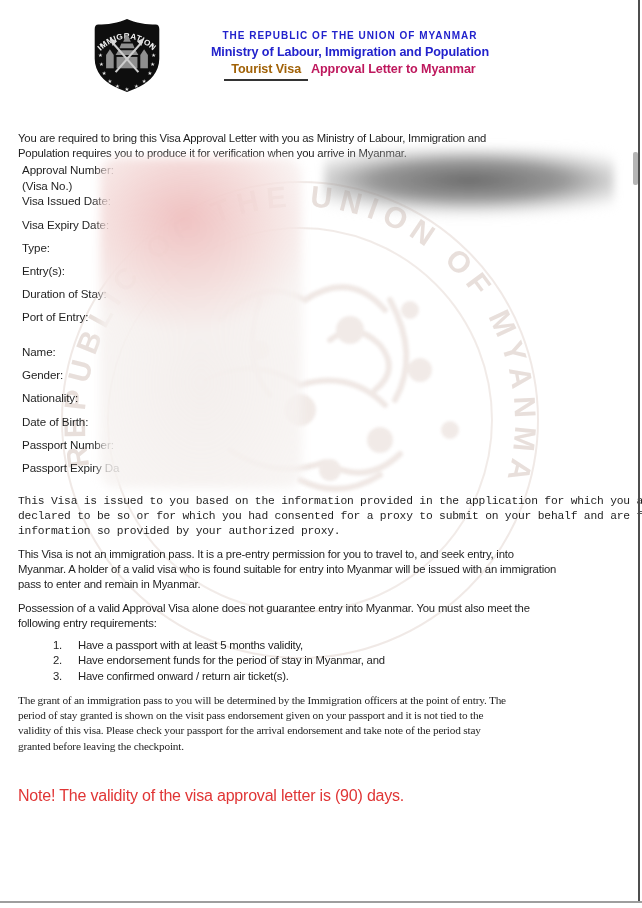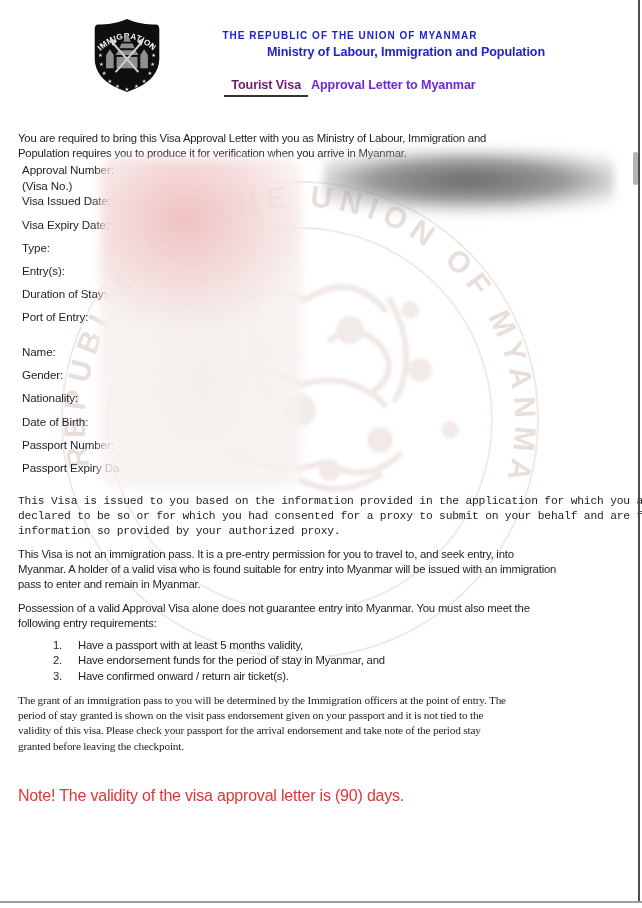--- a/index.html
+++ b/index.html
@@ -135,23 +135,23 @@
       <text x="20" y="69">★</text>
         <text x="56" y="69">★</text>
       <text x="28" y="74.5">★</text>
         <text x="48" y="74.5">★</text>
       <text x="38" y="77.5">★</text>
     </g>
   </svg>
 
   <div class="title-block">
     <div class="title-l1" style="color: rgb(34, 34, 204);">THE REPUBLIC OF THE UNION OF MYANMAR</div>
-    <div class="title-l2" style="color: rgb(34, 34, 204); text-align: right;">Ministry of Labour, Immigration and Population</div>
+    <div class="title-l2" style="color: rgb(34, 34, 204);">Ministry of Labour, Immigration and Population</div>
     <div class="title-l3">
-      <span class="underlined-seg" style="color: #701a75; margin-top: 16px;">Tourist Visa</span><span> </span><span style="color: #6d28d9;">Approval Letter to Myanmar</span>
+      <span class="underlined-seg" style="color: #a16207;">Tourist Visa</span><span> </span><span style="color: #be185d;">Approval Letter to Myanmar</span>
     </div>
   </div>
 
   <div class="para intro">You are required to bring this Visa Approval Letter with you as Ministry of Labour, Immigration and
 Population requires you to produce it for verification when you arrive in Myanmar.</div>
 
   <div class="fields fields-1">
 
       <div class="field-row">
         <div class="field-label">Approval Number:</div>

